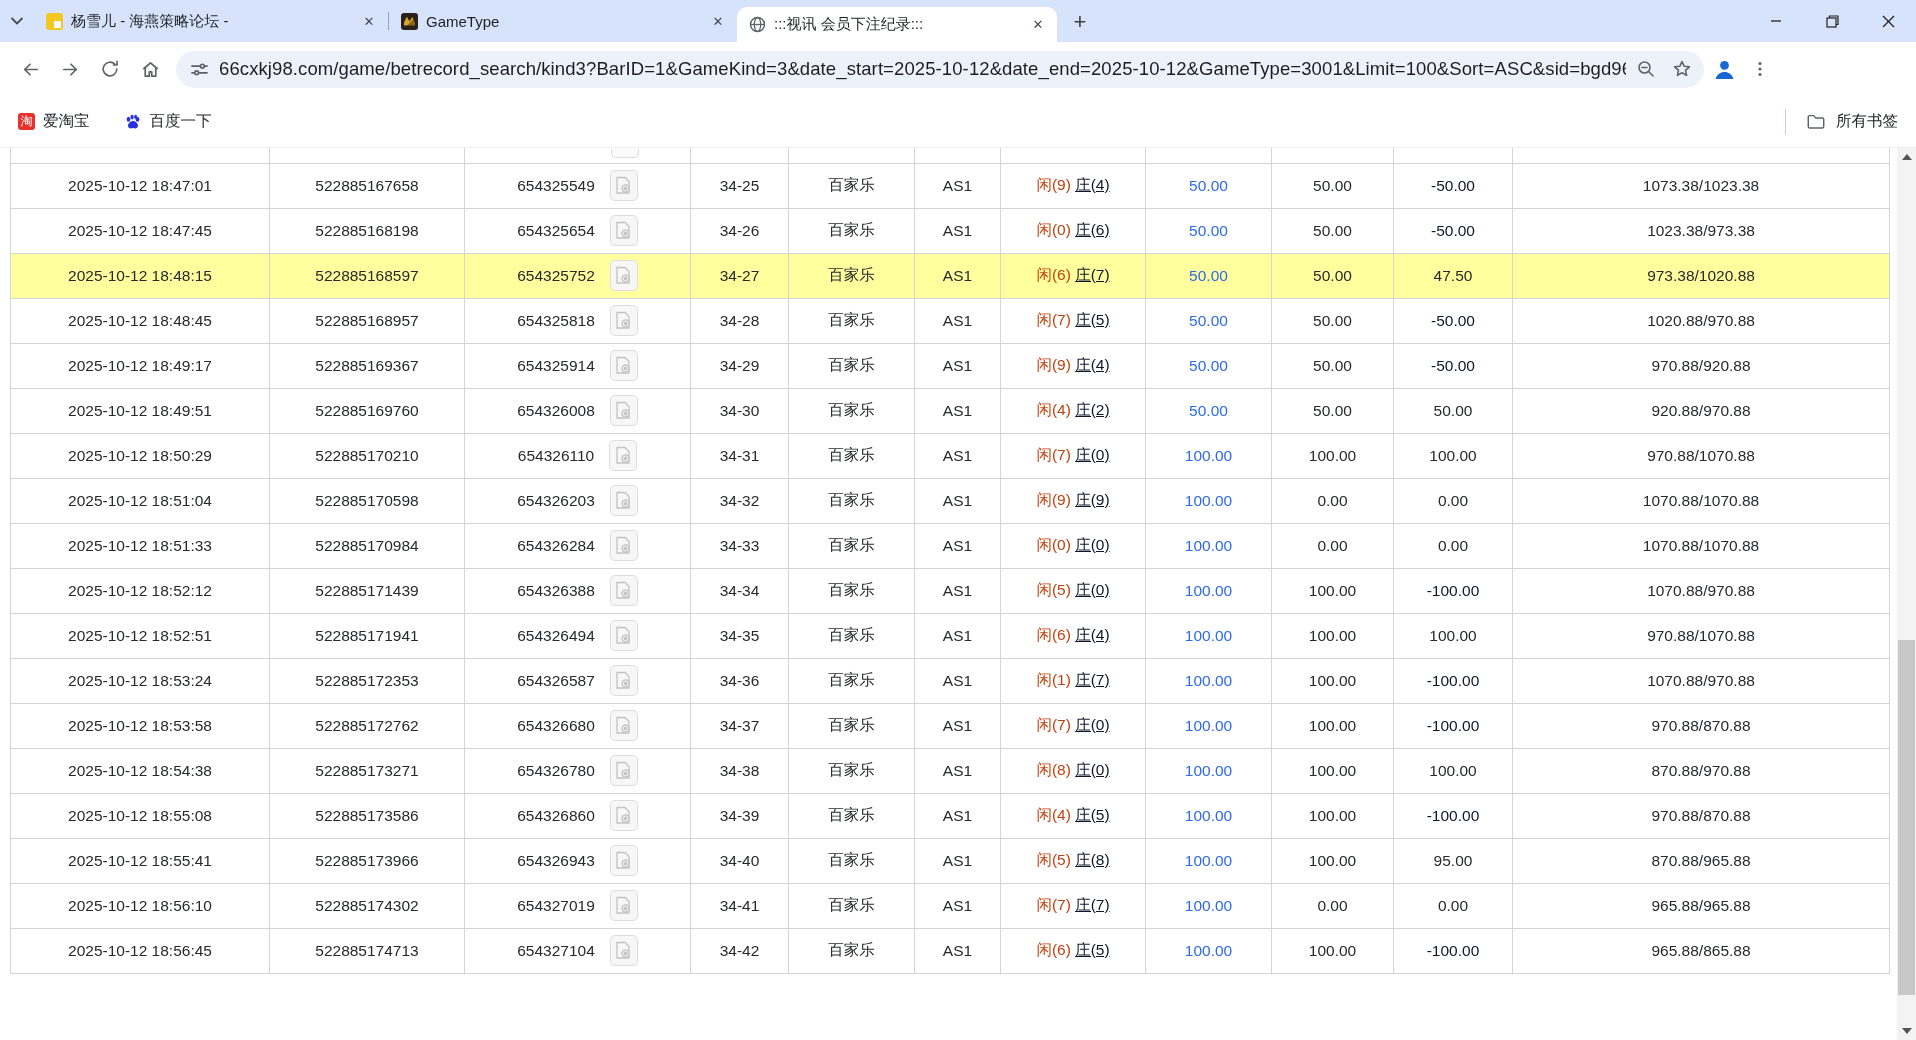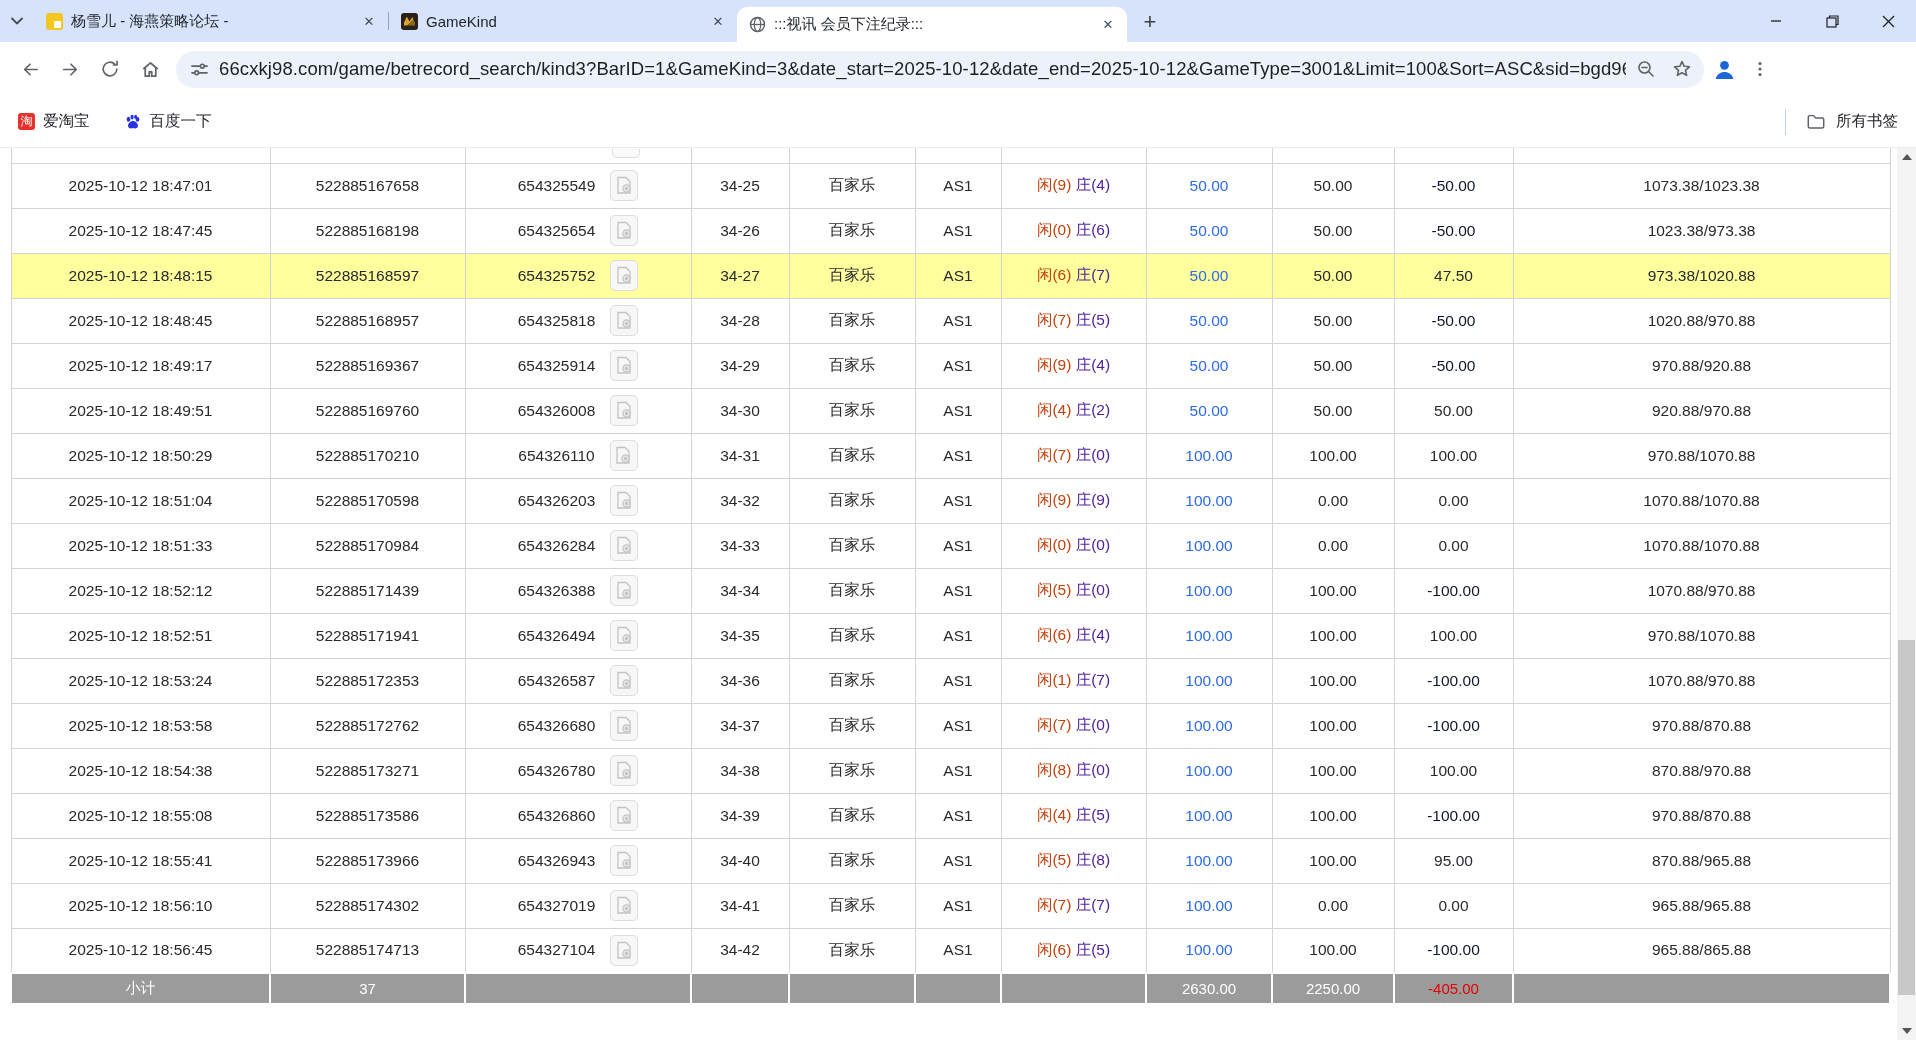--- a/index.html
+++ b/index.html
@@ -5,21 +5,21 @@
   * { box-sizing: border-box; margin: 0; padding: 0; }
   html,body { width:1916px; height:1040px; overflow:hidden; font-family:"Liberation Sans",sans-serif; background:#fff; }
 
   
   .tabstrip { height:42px; background:#d7e3fb; display:flex; align-items:flex-end; position:relative; }
   .tab-search { width:34px; height:42px; display:flex; align-items:center; justify-content:center; color:#454c55; }
   .tab { height:42px; display:flex; align-items:center; padding:0 10px 0 12px; font-size:15px; color:#1f2328; }
   .tab .title { flex:1; overflow:hidden; white-space:nowrap; text-overflow:clip; margin:0 8px; }
   .tab.t1 { width:354px;justify-content:center; }
   .tab.t2 { width:348px; }
-  .tab.active { width:390px; height:35px; background:#fff; border-radius:10px 10px 0 0; }
+  .tab.active { width:320px; height:35px; background:#fff; border-radius:10px 10px 0 0; }
   .tab-sep { width:1px; height:18px; background:#93a3bd; margin-bottom:12px; }
   .tab-close { width:18px; height:18px; border-radius:50%; display:flex; align-items:center; justify-content:center; color:#434b55; font-size:13px; line-height:1; }
   .favicon { width:17px; height:17px; flex:0 0 auto; }
   .fav-forum { background:#f3c722; border-radius:3px; position:relative; }
   .fav-forum::after { content:""; position:absolute; right:2px; bottom:2px; width:7px; height:7px; background:#fff; border-radius:1px; }
   .fav-welcome { background:#2a2118; border-radius:3px; position:relative; }
   .fav-welcome::after { content:""; position:absolute; left:3px; top:4px; width:11px; height:9px; background:linear-gradient(135deg,#d9a32c 60%,#8a6a1a 60%); clip-path:polygon(0 70%,25% 0,50% 55%,75% 5%,100% 70%,100% 100%,0 100%); }
   .newtab { width:30px; height:30px; margin:0 0 5px 8px; display:flex; align-items:center; justify-content:center; color:#3c4043; font-size:22px; }
   .win-controls { position:absolute; right:0; top:0; height:42px; display:flex; }
   .win-btn { width:56px; height:42px; display:flex; align-items:center; justify-content:center; color:#202124; }
@@ -41,21 +41,21 @@
   
   .page { position:relative; height:892px; background:#fff; }
   .tablewrap { position:absolute; left:10px; top:0; width:1879px; }
   table { border-collapse:collapse; table-layout:fixed; width:1879px; font-size:15.5px; color:#27292c; }
   td { border:1px solid #d4d4d4; text-align:center; height:45px; padding:0 2px; overflow:hidden; white-space:nowrap; }
   tr.partial td { height:15px; border-top:none; position:relative; }
   tr.partial td .vid-sliver { position:absolute; left:146px; bottom:5px; width:28px; height:9px; background:#fafafa; border:1px solid #ddd; border-top:none; border-radius:0 0 5px 5px; }
   tr.hl td { background:#ffff9e; }
   td.amt { color:#2e6be8; }
   .xian { color:#c2410c; }
-  .zhuang { color:#4c1d95; }
+  .zhuang { color:#0f172a;text-decoration:underline; }
   td .neg { color:#0f172a; }
   .roundcell { display:flex; align-items:center; justify-content:center; gap:15px; }
   .vid-btn { width:28px; height:31px; background:#f7f7f7; border:1px solid #ddd; border-radius:5px; display:flex; align-items:center; justify-content:center; }
   tr.footer td { background:#9b9b9b; color:#fff; height:31px; border:2px solid #fff; font-size:15px; }
   tr.footer td .neg { color:#e60000; }
 
   
   .scrollbar { position:absolute; right:0; top:0; width:19px; height:892px; background:#f3f3f3; }
   .sb-btn { position:absolute; left:0; width:19px; height:18px; background:#f3f3f3; display:flex; align-items:center; justify-content:center; }
   .sb-up { top:0; } .sb-down { bottom:0; }
@@ -75,21 +75,21 @@
       </svg>
   </div>
   <div class="tab t1">
     <span class="favicon fav-forum"></span>
     <span class="title">杨雪儿 - 海燕策略论坛 -</span>
     <span class="tab-close">✕</span>
   </div>
   <div class="tab-sep"></div>
   <div class="tab t2">
     <span class="favicon fav-welcome"></span>
-    <span class="title">GameKind</span>
+    <span class="title">GameType</span>
     <span class="tab-close">✕</span>
   </div>
   <div class="tab active">
     <span class="favicon">
       <svg width="17" height="17" viewBox="0 0 17 17">
           <circle cx="8.5" cy="8.5" r="7" fill="none" stroke="#5f6368" stroke-width="1.5"></circle>
           <ellipse cx="8.5" cy="8.5" rx="3.2" ry="7" fill="none" stroke="#5f6368" stroke-width="1.3"></ellipse>
           <path d="M1.5 8.5h14" stroke="#5f6368" stroke-width="1.3"></path>
         </svg>
     </span>
@@ -707,33 +707,20 @@
     <td>
       <span class="xian">闲(6)</span> <span class="zhuang">庄(5)</span>
     </td>
     <td class="amt">100.00</td>
     <td>100.00</td>
     <td class="winloss"><span class="neg">-100.00</span></td>
     <td>965.88/865.88</td>
   </tr>
         </tbody>
       <tbody>
-        <tr class="footer">
-          <td>小计</td>
-          <td>37</td>
-          <td></td>
-            <td></td>
-            <td></td>
-          <td></td>
-            <td></td>
-          <td>2630.00</td>
-          <td>2250.00</td>
-          <td><span class="neg">-405.00</span></td>
-          <td></td>
-        </tr>
       </tbody>
     </table>
   </div>
 
   <div class="scrollbar">
     <div class="sb-btn sb-up">
         <span class="tri-up"></span>
       </div>
     <div class="sb-thumb"></div>
     <div class="sb-btn sb-down">

